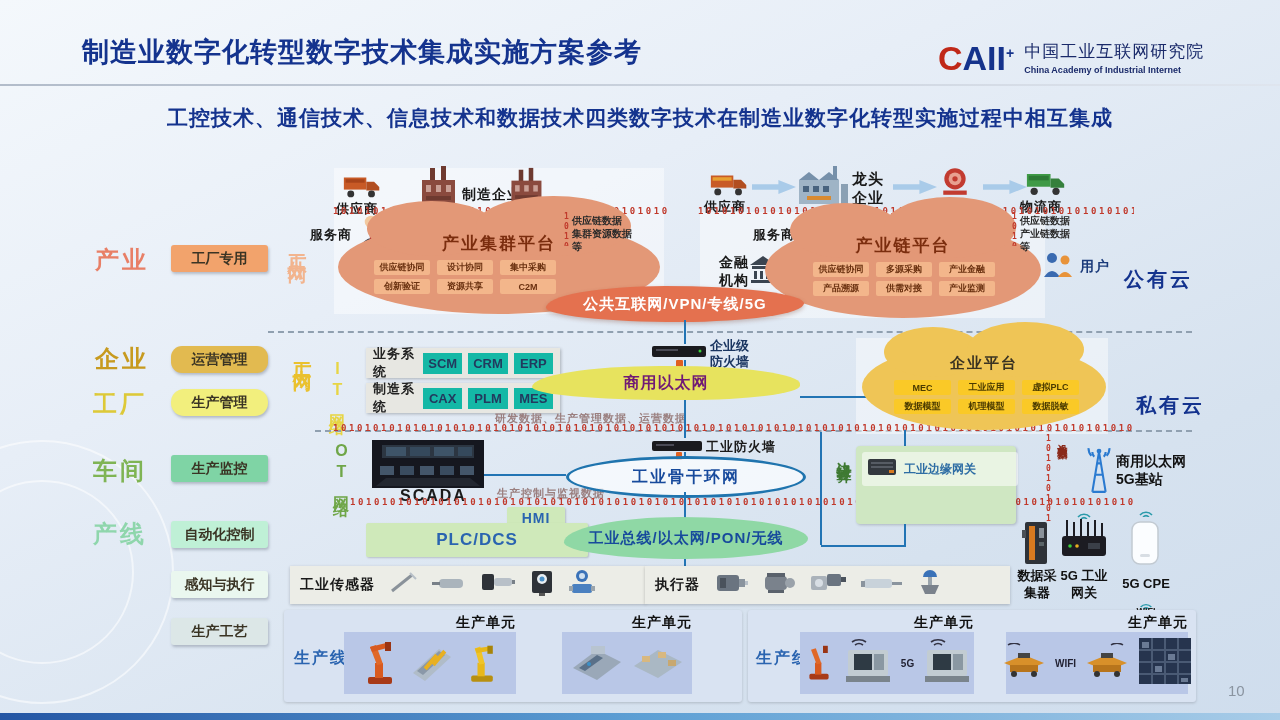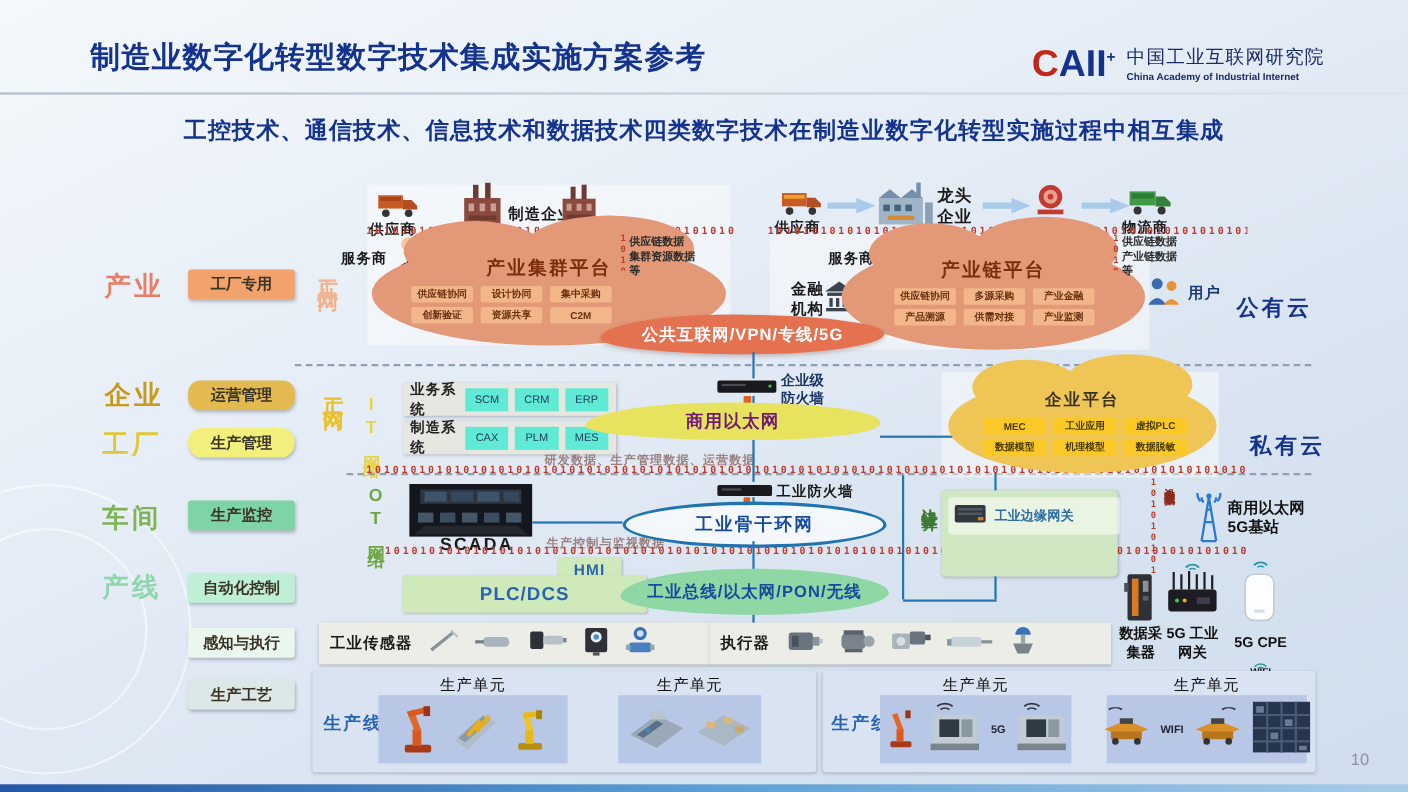--- a/index.html
+++ b/index.html
@@ -43,39 +43,39 @@
   .blob-orange{background:#e4714f;color:#fff;font-size:15px;border-radius:46% 54% 48% 52%/60% 48% 52% 40%;box-shadow:0 2px 4px rgba(120,60,40,.3);}
   .blob-yellow{background:#e7e35e;color:#701a75;font-size:16px;border-radius:50% 50% 45% 55%/65% 55% 45% 40%;}
   .blob-green{background:#8fd8a5;color:#174a9c;font-size:15px;border-radius:48% 52% 50% 50%/60% 52% 48% 40%;}
   .ring{border:3px solid #1f74ae;border-radius:50%;background:rgba(250,253,255,.78);color:#174a9c;
       display:flex;align-items:center;justify-content:center;font-size:16px;font-weight:900;letter-spacing:2px;}
   .gline{background:#2274b4;}
   .dash{border-top:2px dashed #90a0b0;height:0;}
   
   .sysbox{background:#e7e7e2;display:flex;align-items:center;gap:6px;padding:0 7px;box-shadow:1px 1px 3px rgba(0,0,0,.25);}
   .syslabel{font-size:13px;font-weight:900;color:#222;letter-spacing:1px;}
-  .syschip{width:50px;height:21px;background:#5eead4;color:#223a5e;font-weight:400;font-size:10px;display:flex;align-items:center;justify-content:center;}
+  .syschip{width:50px;height:21px;background:#14b8a6;color:#223a5e;font-weight:700;font-size:13px;display:flex;align-items:center;justify-content:center;}
   .greenbox{background:#cfe9ba;color:#2a64b0;font-weight:900;display:flex;align-items:center;justify-content:center;border-radius:2px;box-shadow:1px 1px 2px rgba(0,0,0,.18);letter-spacing:1px;}
   
   .edge-panel{background:#cfe7c2;border-radius:4px;box-shadow:1px 1px 3px rgba(0,0,0,.2);}
   .edge-row{position:absolute;display:flex;align-items:center;gap:7px;background:rgba(255,255,255,.55);border-radius:3px;padding:2px 5px;}
   .edge-label{font-size:12px;font-weight:900;color:#2e6da4;}
   
   .ml{white-space:pre-line;line-height:1.25;font-weight:900;}
   .note{font-size:10px;font-weight:bold;color:#2a2a2a;line-height:1.3;white-space:pre-line;}
   .datanote{font-size:11px;font-weight:bold;color:#9b8080;letter-spacing:1px;}
   .actor{font-size:13px;font-weight:900;color:#1a1a1a;letter-spacing:1px;}
   .cloudname{font-size:20px;font-weight:900;color:#14338e;letter-spacing:3px;}
   .devlabel{font-size:13px;font-weight:900;color:#111;text-align:center;line-height:1.3;white-space:pre-line;}
   
   .fieldbox{background:#ecede7;display:flex;align-items:center;gap:13px;padding:0 10px;box-shadow:0 1px 3px rgba(0,0,0,.22);}
   .fieldlabel{font-size:14px;font-weight:900;color:#1a1a1a;letter-spacing:1px;}
   .prod{background:#d9e3f2;border-radius:3px;box-shadow:0 1px 3px rgba(0,0,0,.18);}
   .unit{background:#b9c7e7;display:flex;align-items:center;justify-content:center;gap:9px;}
-  .unitlabel{font-size:14px;font-weight:400;color:#111;text-align:center;letter-spacing:1px;}
+  .unitlabel{font-size:14px;font-weight:700;color:#111;text-align:right;letter-spacing:1px;}
   .prodline{font-size:16px;font-weight:900;color:#2a64b0;letter-spacing:2px;}
   .arrowblock{clip-path:polygon(0 30%,60% 30%,60% 0,100% 50%,60% 100%,60% 70%,0 70%);background:#a9cbe9;}
   .panelw{background:rgba(255,255,255,.45);}
   .tagtext{font-size:10px;font-weight:900;color:#223;}
   .pagen{font-size:15px;color:#8a94a0;}
   .bottombar{background:linear-gradient(90deg,#2456a4,#5d9fd4,#a8cce8);}
 </style>
 </head>
 <body>
 

